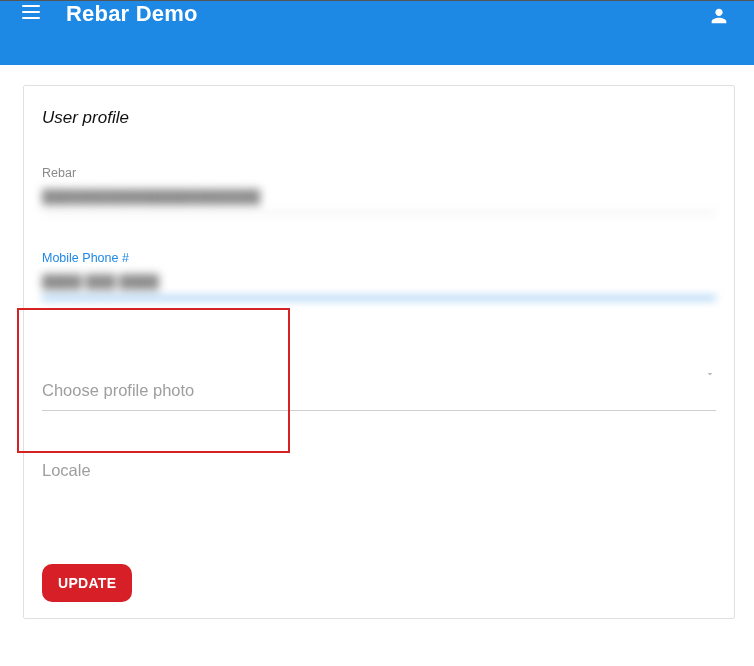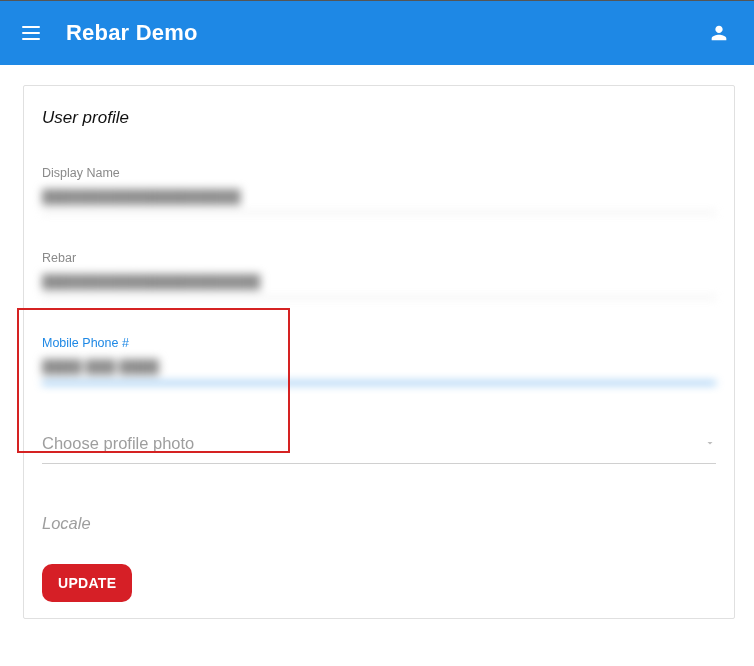--- a/index.html
+++ b/index.html
@@ -10,21 +10,20 @@
     width: 754px; height: 666px;
     overflow: hidden;
   }
   .viewport { width: 754px; height: 666px; border-top: 1px solid #555; position: relative; }
 
   .appbar {
     height: 64px;
     background: #1e88e5;
     color: #fff;
     display: flex;
-    align-items: center;
     padding: 0 10px 0 22px;
   }
   .menu-btn { display:flex; flex-direction:column; justify-content:center; gap:4px; width:22px; height:22px; cursor:pointer; }
   .menu-btn span { display:block; height:2px; background:#fff; width:18px; border-radius:1px; }
   .appbar-title { margin-left: 22px; font-size: 22px; font-weight:700; letter-spacing:0.2px; }
   .spacer { flex:1; }
   .user-btn { width:30px; height:30px; display:flex; align-items:center; justify-content:center; margin-right:10px; cursor:pointer; }
 
   .card {
     position:absolute;
@@ -48,24 +47,24 @@
   .blur { filter: blur(4.5px); color:#8d8d8d; }
 
   .hl-box { position:absolute; border:2px solid #d52222; pointer-events:none; }
 
   .select-row {
     display:flex; align-items:center;
     border-bottom:1px solid #d0d0d0;
     padding: 2px 0 10px 0; margin-bottom: 50px;
     cursor:pointer;
   }
-  .select-placeholder { font-size:16.5px; color:#9e9e9e; flex:1; }
+  .select-placeholder { font-size:16.5px; color:#9e9e9e; flex:1;margin-top:32px; }
   .caret { color:#bdbdbd; }
 
-  .locale-label { font-size:16.5px; color:#9e9e9e; display:block; margin-bottom: 6px; font-style: italic; }
+  .locale-label { font-size:16.5px; color:#9e9e9e; display:block; margin-bottom: 6px; }
 
   .update-btn {
     background:#d61f26; color:#fff; border:0; border-radius:10px;
     font-size:14px; font-weight:700; letter-spacing:0.3px;
     padding: 11px 16px; cursor:pointer;
     position:absolute; left:18px; bottom:16px;
   }
 </style>
 </head>
 <body>
@@ -84,24 +83,20 @@
       <svg width="22" height="22" viewBox="0 0 24 24" fill="#fff">
           <path d="M12 12c2.21 0 4-1.79 4-4s-1.79-4-4-4-4 1.79-4 4 1.79 4 4 4zm0 2c-2.67 0-8 1.34-8 4v2h16v-2c0-2.66-5.33-4-8-4z"></path>
         </svg>
     </div>
   </div>
 
   <div class="card">
     <div class="card-title">User profile</div>
 
 
-    <div class="field">
-      <label class="field-label">Display Name</label>
-      <input class="field-input blur" type="text" value="████████████████████" style="">
-    </div>
 
     <div class="field">
       <label class="field-label">Rebar</label>
       <input class="field-input blur" type="text" value="██████████████████████" style="">
     </div>
 
     <div class="field" style="margin-bottom:48px">
       <label class="field-label focused">Mobile Phone #</label>
       <input class="field-input focused blur" type="text" value="████ ███ ████" style="">
     </div>

